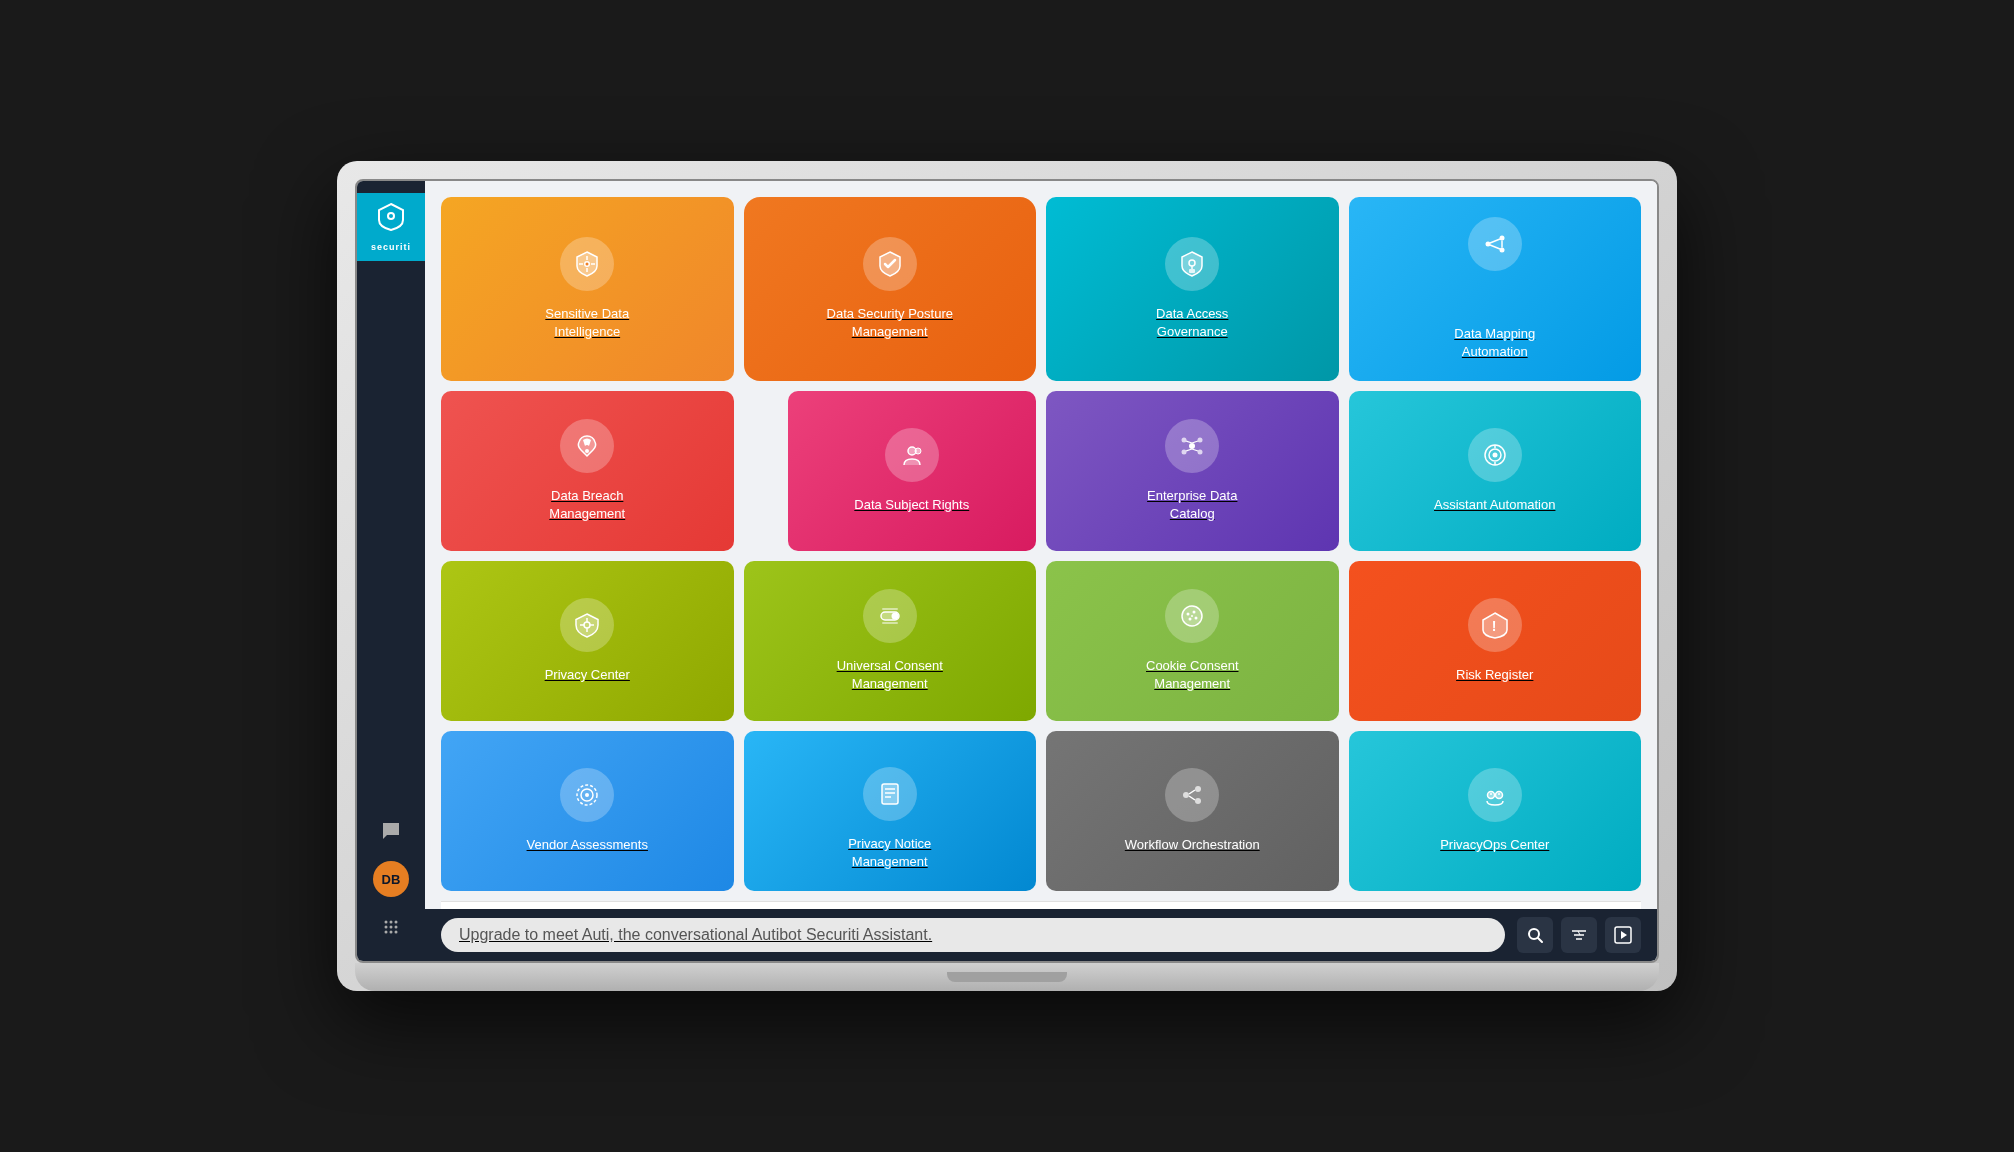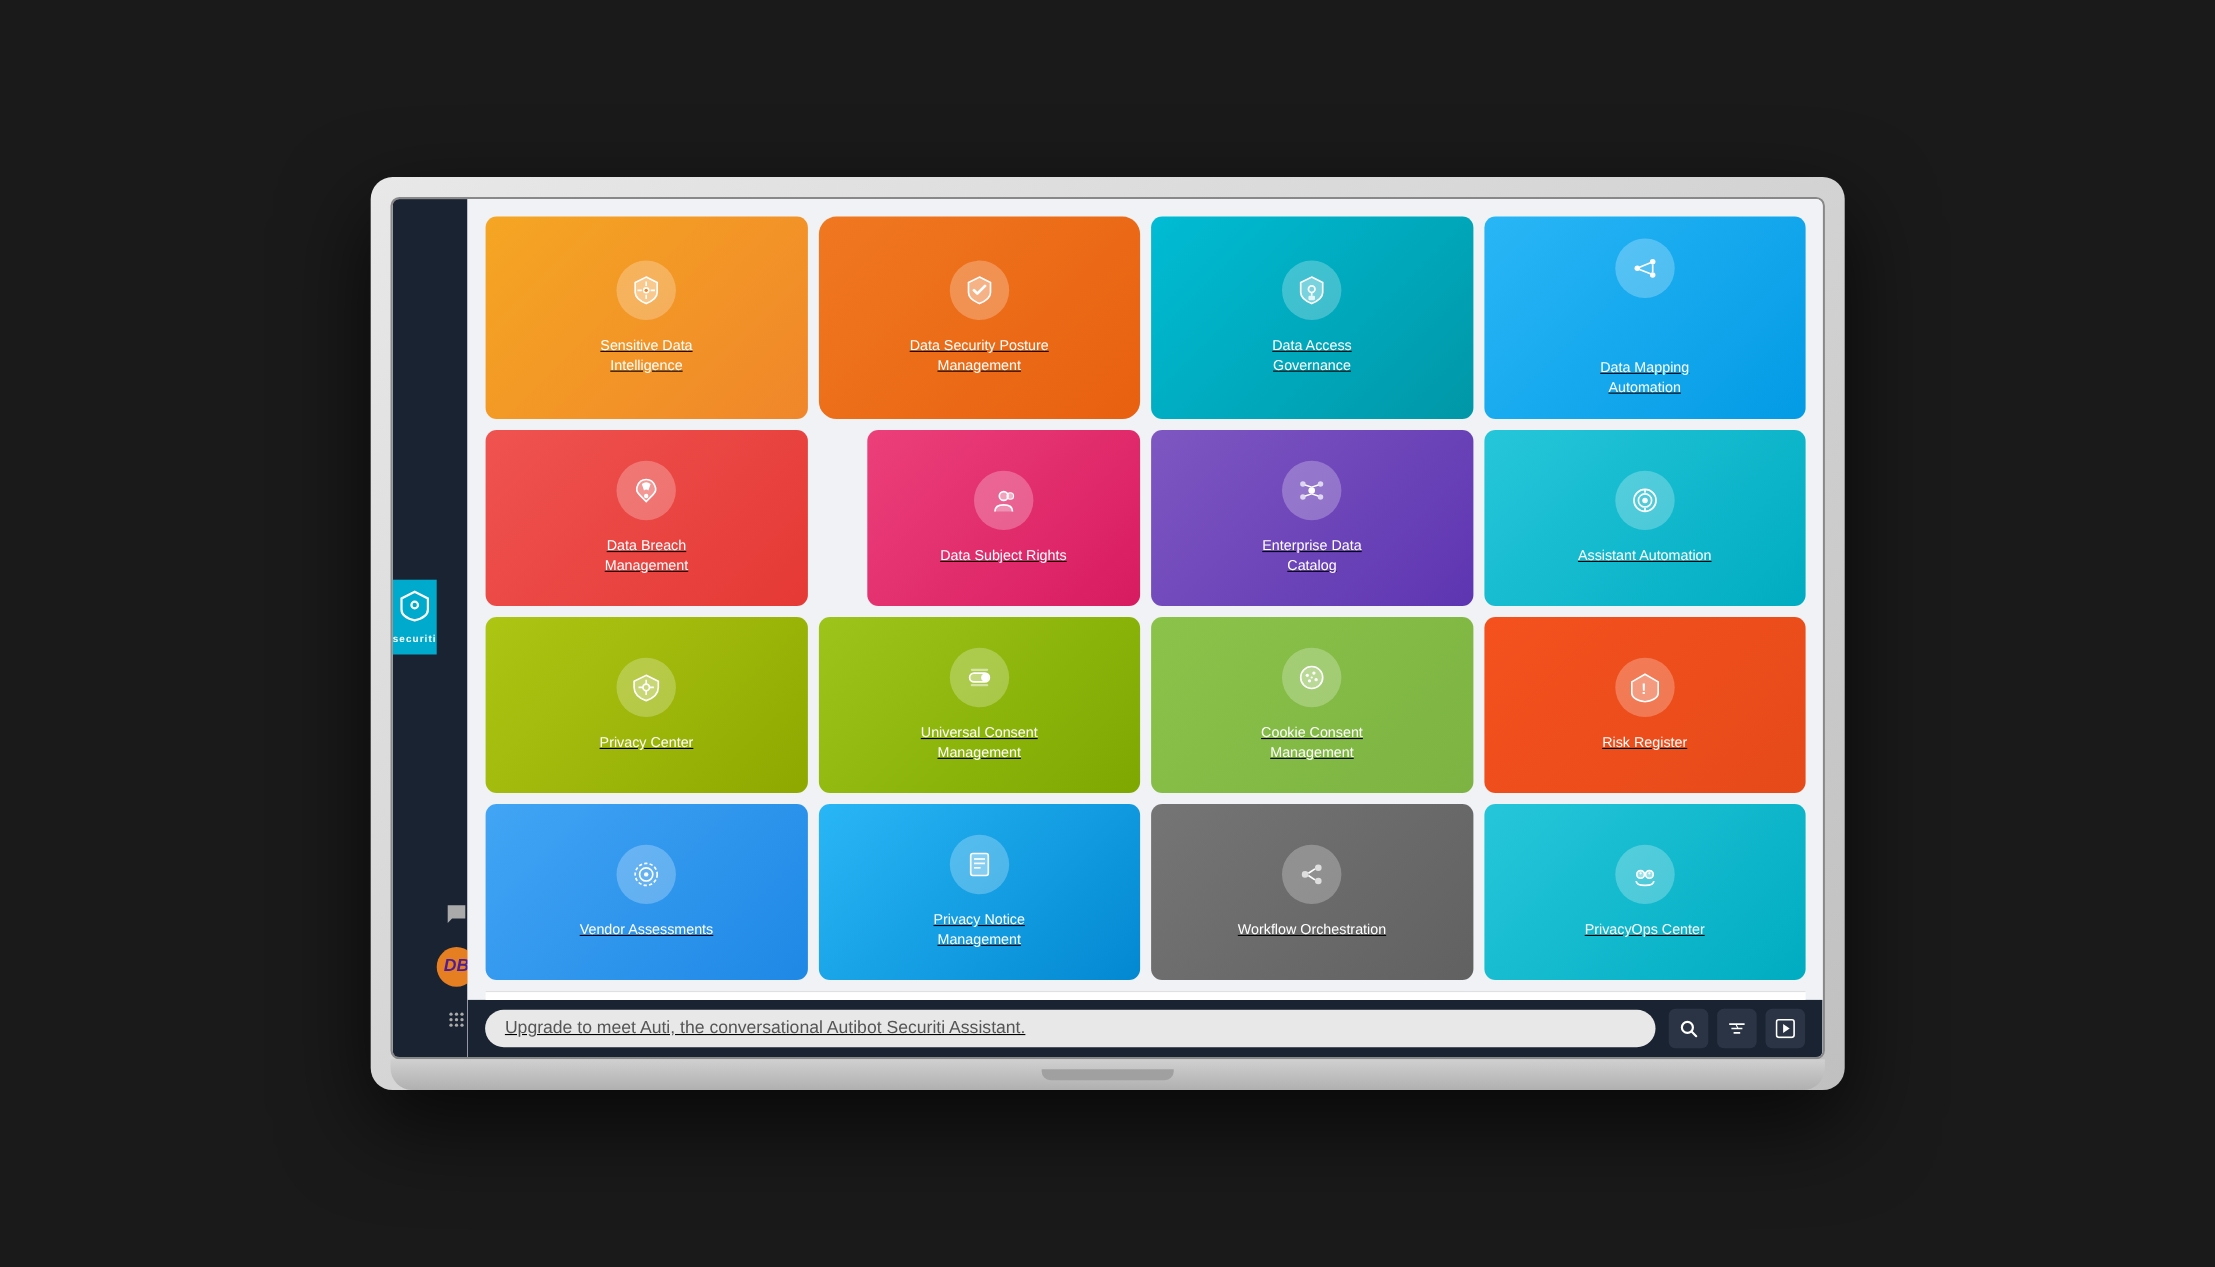--- a/index.html
+++ b/index.html
@@ -26,23 +26,23 @@
     }
     .app-container {
       display: flex;
       height: 780px;
     }
     
     .sidebar {
       width: 68px;
       background: #1a2332;
       display: flex;
-      flex-direction: row;
-      align-items: center;
-      padding-top: 0;
+      flex-direction: column;
+      align-items: center;
+      padding-top: 12px;
       flex-shrink: 0;
     }
     .sidebar-logo {
       width: 68px;
       height: 68px;
       background: #00aacc;
       display: flex;
       flex-direction: column;
       align-items: center;
       justify-content: center;
@@ -69,24 +69,23 @@
       border-radius: 50%;
       display: flex;
       align-items: center;
       justify-content: center;
       color: #aaa;
       font-size: 16px;
       cursor: pointer;
     }
     .sidebar-icon-btn.avatar {
       background: #e67e22;
-      color: #4c1d95;
-      font-size: 16px;
+      color: #0f172a;
+      font-size: 13px;
       font-weight: bold;
-      font-style: italic;
     }
     .sidebar-icon-btn.dots {
       color: #aaa;
     }
     
     .main-content {
       flex: 1;
       background: #f0f2f5;
       display: flex;
       flex-direction: column;
@@ -204,21 +203,21 @@
     .bg-blue-light { background: linear-gradient(135deg, #29b6f6, #039be5); gap: 40px; }
     .bg-red-orange { background: linear-gradient(135deg, #ef5350, #e53935); }
     .bg-pink { background: linear-gradient(135deg, #ec407a, #d81b60); margin-left: 44px; }
     .bg-purple { background: linear-gradient(135deg, #7e57c2, #5e35b1); }
     .bg-cyan { background: linear-gradient(135deg, #26c6da, #00acc1); }
     .bg-lime { background: linear-gradient(135deg, #adc614, #8fa800); }
     .bg-lime-alt { background: linear-gradient(135deg, #9dc41a, #7ea800); }
     .bg-lime2 { background: linear-gradient(135deg, #8bc34a, #7cb342); }
     .bg-red-deep { background: linear-gradient(135deg, #f4511e, #e64a19); }
     .bg-blue { background: linear-gradient(135deg, #42a5f5, #1e88e5); }
-    .bg-blue2 { background: linear-gradient(135deg, #29b6f6, #0288d1); }
+    .bg-blue2 { background: linear-gradient(135deg, #29b6f6, #0288d1); justify-content: flex-end; }
     .bg-gray { background: linear-gradient(135deg, #757575, #616161); }
     .bg-blue3 { background: linear-gradient(135deg, #26c6da, #00acc1); }
     .icon-circle {
       width: 54px;
       height: 54px;
       border-radius: 50%;
       background: rgba(255,255,255,0.25);
       display: flex;
       align-items: center;
       justify-content: center;

